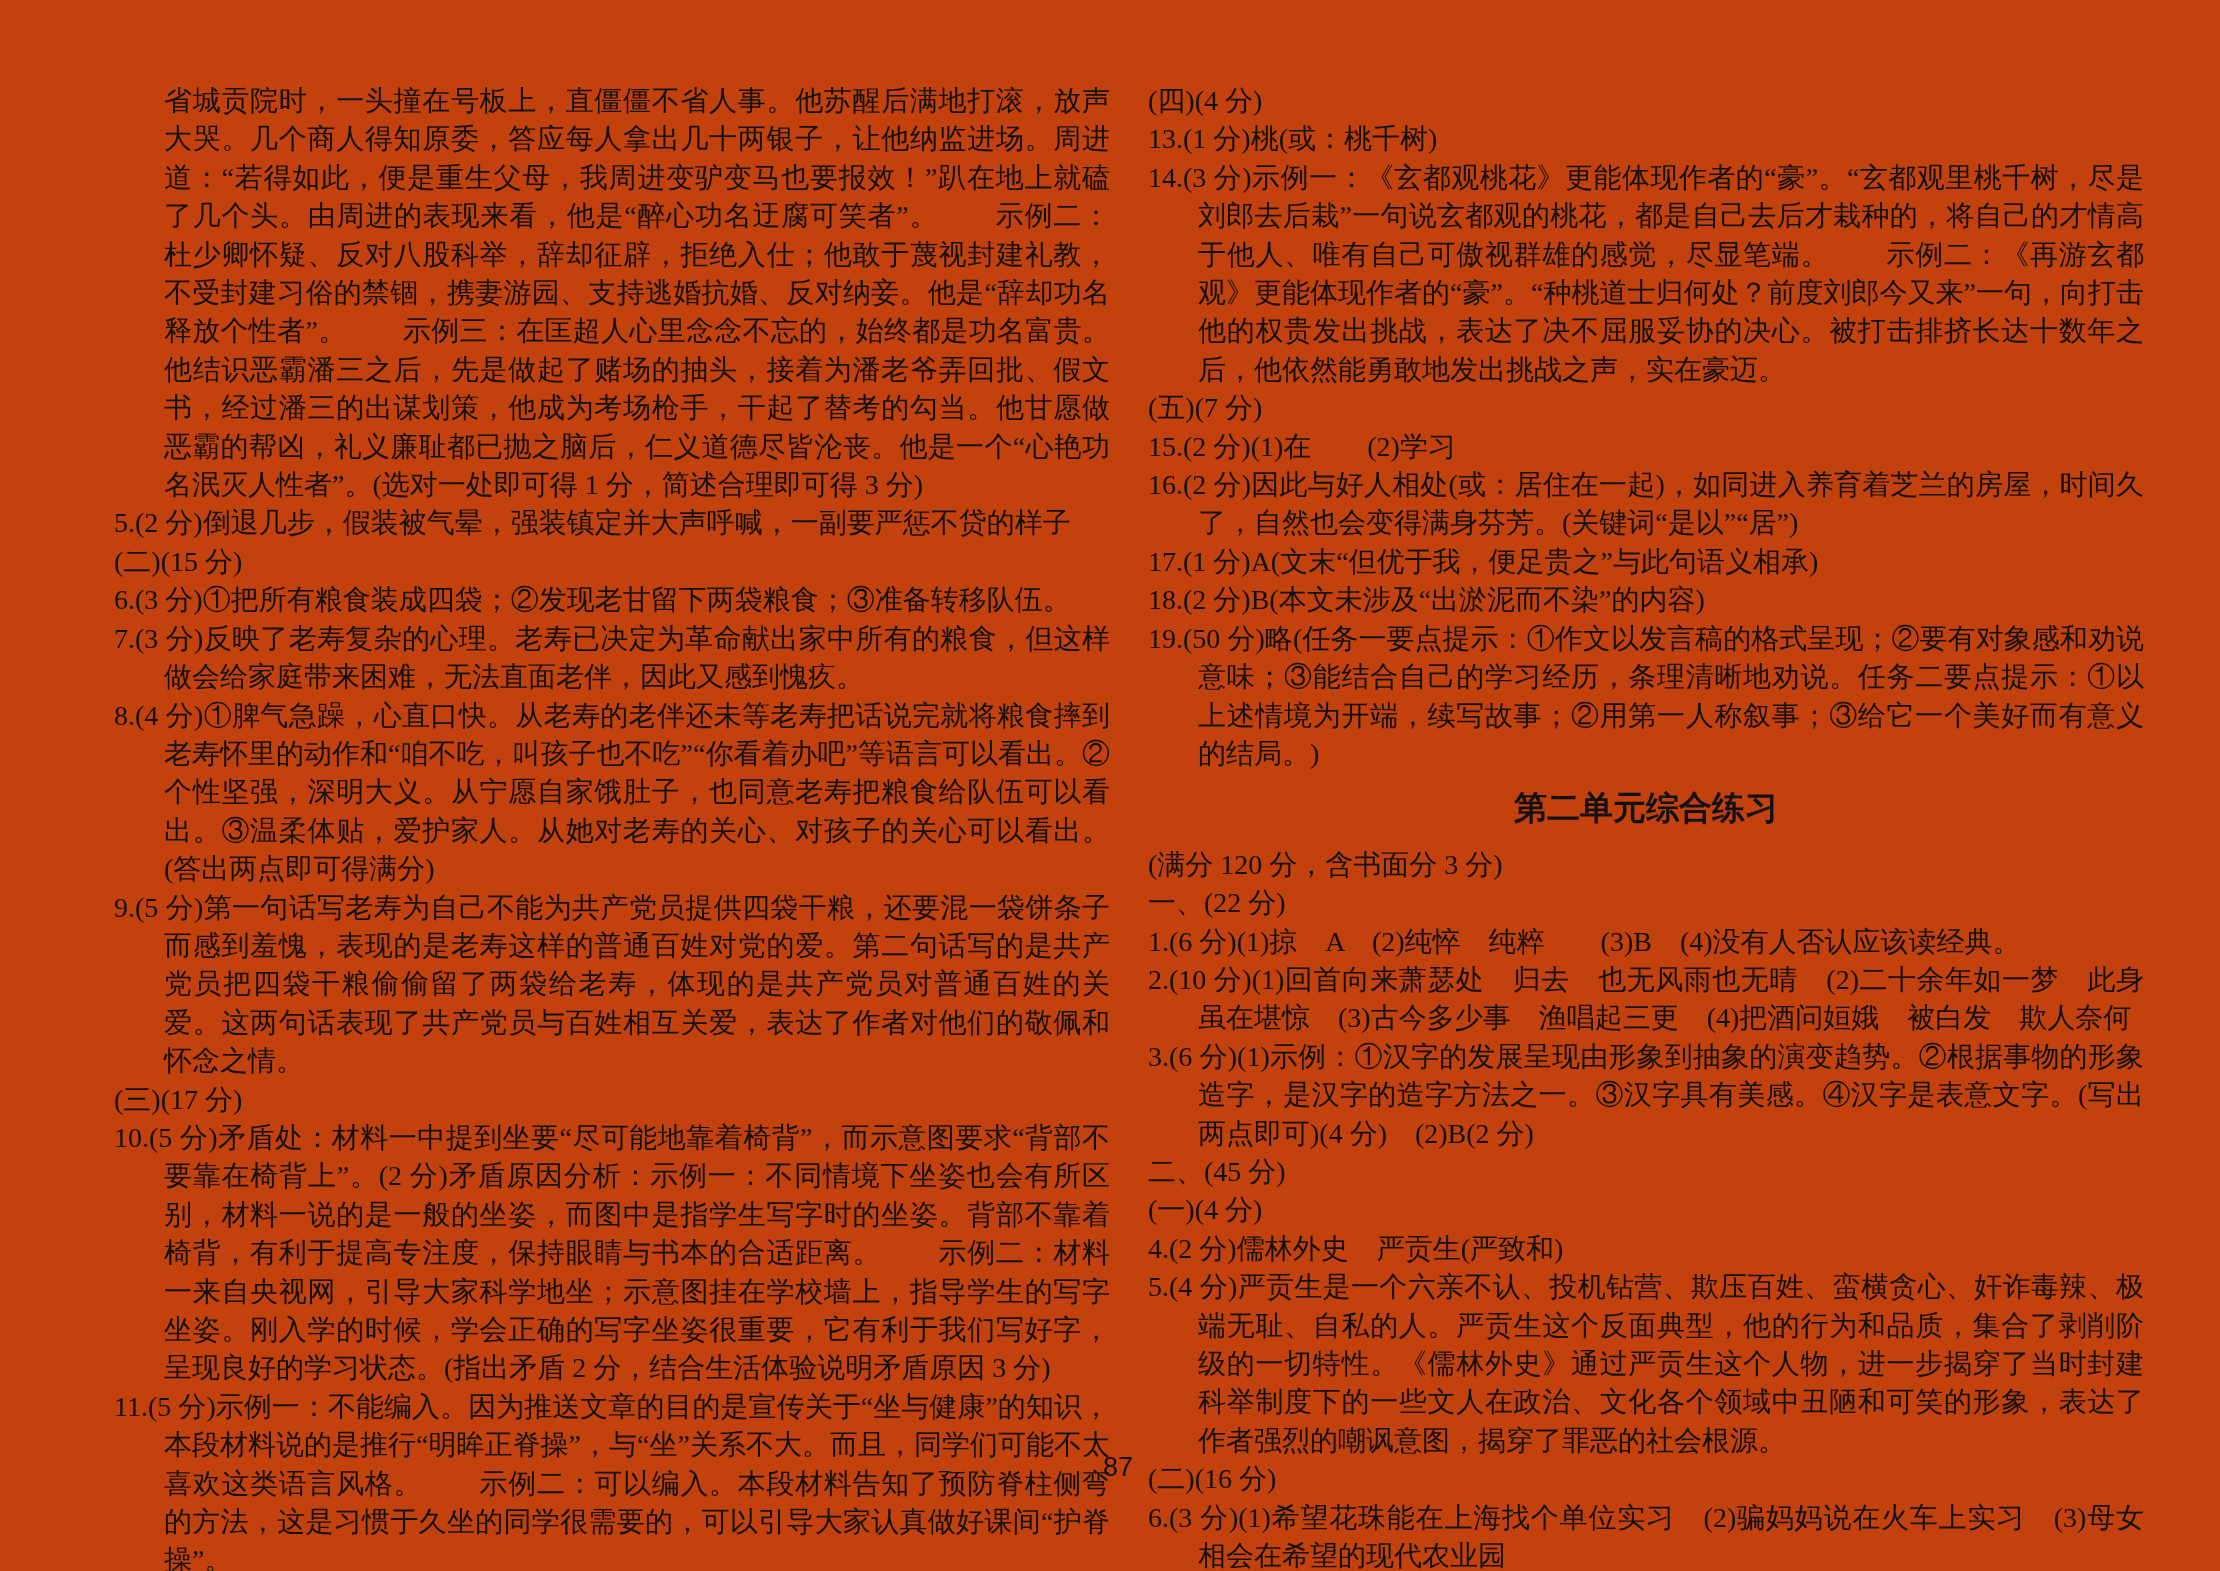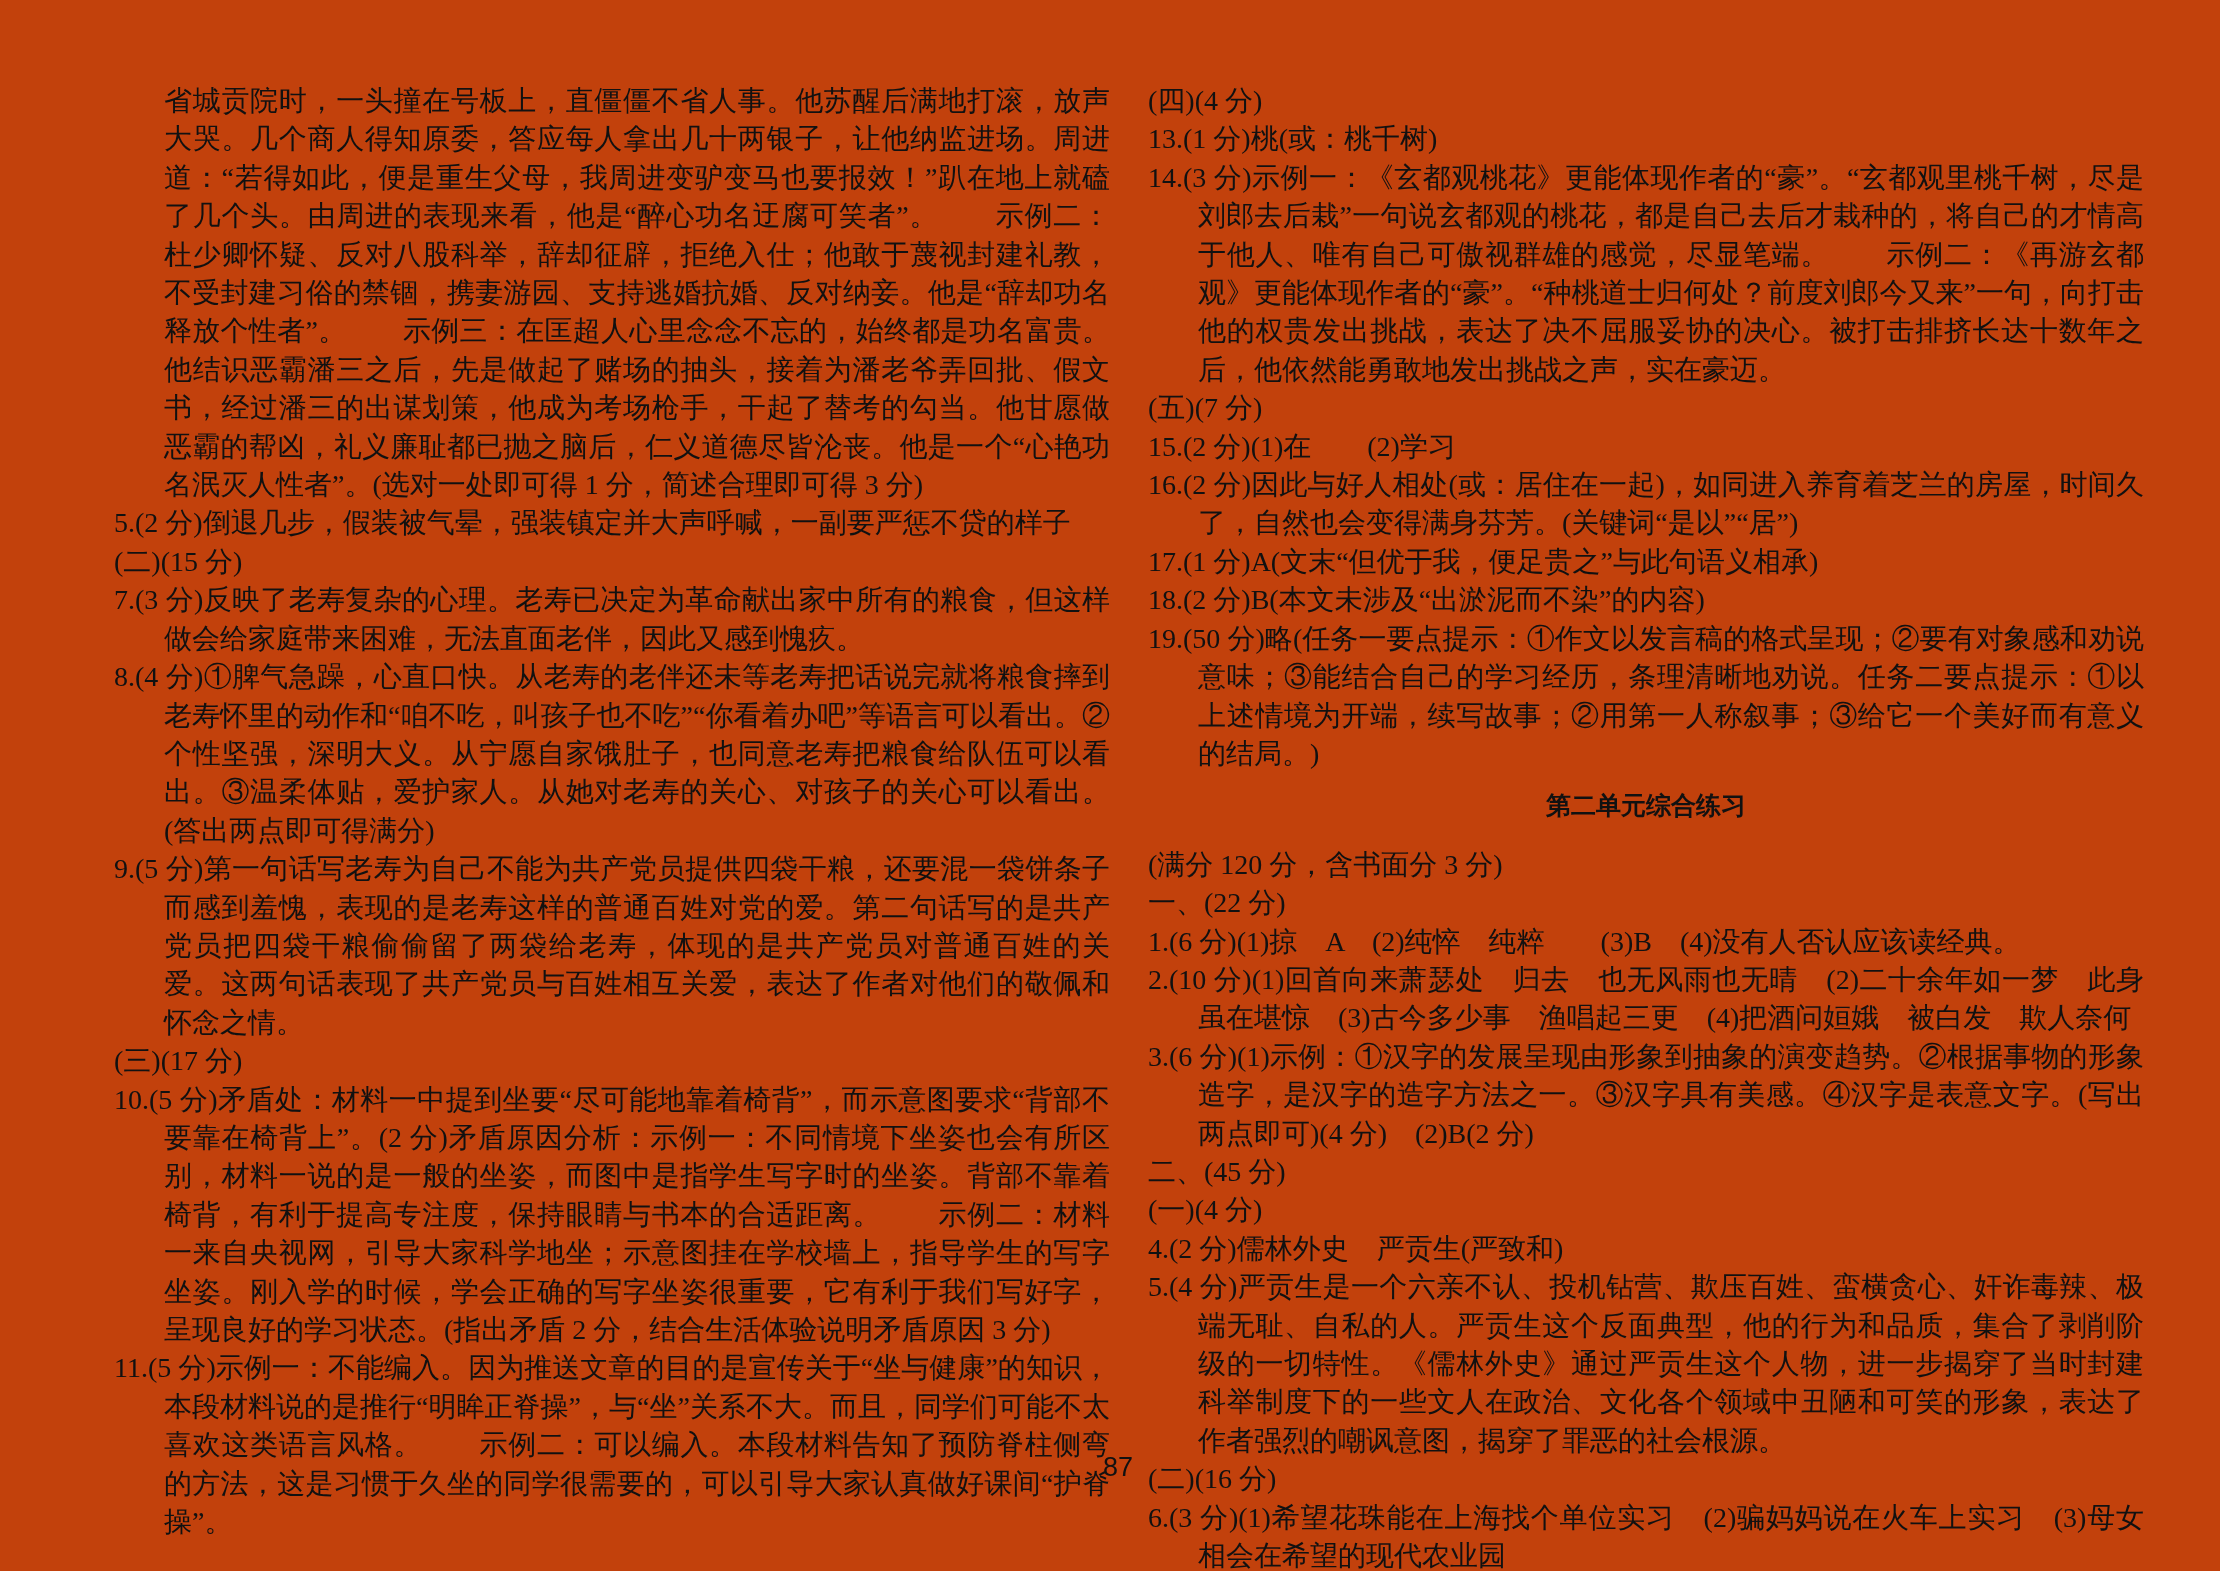--- a/index.html
+++ b/index.html
@@ -22,24 +22,24 @@
   }
   .col-left{left:114px;}
   .col-right{left:1148px;}
   .entry{margin:0;}
   .entry.item{padding-left:50px;text-indent:-50px;}
   .entry.para{padding-left:50px;text-indent:0;}
   .entry.header,.entry.note{padding-left:0;text-indent:0;}
   .entry.title{
     text-align:center;
     font-weight:bold;
-    font-size:25px;
+    font-size:33px;
     padding:16px 0 18px 0;
     text-indent:0;
-    font-family:Liberation Mono, monospace;
+    font-family:Liberation Sans, sans-serif;
   }
   .num{margin-right:0;}
   .page-number{
     position:absolute;
     top:1452px;
     left:8px;
     width:2220px;
     text-align:center;
     font-size:27px;
     font-family:"Liberation Sans","DejaVu Sans",sans-serif;
@@ -47,20 +47,21 @@
   }
 </style>
 </head>
 <body>
 
 <div class="page">
   <div class="col col-left">
       <div class="entry para"><span class="txt">省城贡院时，一头撞在号板上，直僵僵不省人事。他苏醒后满地打滚，放声大哭。几个商人得知原委，答应每人拿出几十两银子，让他纳监进场。周进道：“若得如此，便是重生父母，我周进变驴变马也要报效！”趴在地上就磕了几个头。由周进的表现来看，他是“醉心功名迂腐可笑者”。　　示例二：杜少卿怀疑、反对八股科举，辞却征辟，拒绝入仕；他敢于蔑视封建礼教，不受封建习俗的禁锢，携妻游园、支持逃婚抗婚、反对纳妾。他是“辞却功名释放个性者”。　　示例三：在匡超人心里念念不忘的，始终都是功名富贵。他结识恶霸潘三之后，先是做起了赌场的抽头，接着为潘老爷弄回批、假文书，经过潘三的出谋划策，他成为考场枪手，干起了替考的勾当。他甘愿做恶霸的帮凶，礼义廉耻都已抛之脑后，仁义道德尽皆沦丧。他是一个“心艳功名泯灭人性者”。(选对一处即可得 1 分，简述合理即可得 3 分)</span></div>
       <div class="entry item"><span class="num">5.</span><span class="txt">(2 分)倒退几步，假装被气晕，强装镇定并大声呼喊，一副要严惩不贷的样子</span></div>
       <div class="entry header"><span class="txt">(二)(15 分)</span></div>
+      <div class="entry item"><span class="num">6.</span><span class="txt">(3 分)①把所有粮食装成四袋；②发现老甘留下两袋粮食；③准备转移队伍。</span></div>
       <div class="entry item"><span class="num">7.</span><span class="txt">(3 分)反映了老寿复杂的心理。老寿已决定为革命献出家中所有的粮食，但这样做会给家庭带来困难，无法直面老伴，因此又感到愧疚。</span></div>
       <div class="entry item"><span class="num">8.</span><span class="txt">(4 分)①脾气急躁，心直口快。从老寿的老伴还未等老寿把话说完就将粮食摔到老寿怀里的动作和“咱不吃，叫孩子也不吃”“你看着办吧”等语言可以看出。②个性坚强，深明大义。从宁愿自家饿肚子，也同意老寿把粮食给队伍可以看出。③温柔体贴，爱护家人。从她对老寿的关心、对孩子的关心可以看出。(答出两点即可得满分)</span></div>
       <div class="entry item"><span class="num">9.</span><span class="txt">(5 分)第一句话写老寿为自己不能为共产党员提供四袋干粮，还要混一袋饼条子而感到羞愧，表现的是老寿这样的普通百姓对党的爱。第二句话写的是共产党员把四袋干粮偷偷留了两袋给老寿，体现的是共产党员对普通百姓的关爱。这两句话表现了共产党员与百姓相互关爱，表达了作者对他们的敬佩和怀念之情。</span></div>
       <div class="entry header"><span class="txt">(三)(17 分)</span></div>
       <div class="entry item"><span class="num">10.</span><span class="txt">(5 分)矛盾处：材料一中提到坐要“尽可能地靠着椅背”，而示意图要求“背部不要靠在椅背上”。(2 分)矛盾原因分析：示例一：不同情境下坐姿也会有所区别，材料一说的是一般的坐姿，而图中是指学生写字时的坐姿。背部不靠着椅背，有利于提高专注度，保持眼睛与书本的合适距离。　　示例二：材料一来自央视网，引导大家科学地坐；示意图挂在学校墙上，指导学生的写字坐姿。刚入学的时候，学会正确的写字坐姿很重要，它有利于我们写好字，呈现良好的学习状态。(指出矛盾 2 分，结合生活体验说明矛盾原因 3 分)</span></div>
       <div class="entry item"><span class="num">11.</span><span class="txt">(5 分)示例一：不能编入。因为推送文章的目的是宣传关于“坐与健康”的知识，本段材料说的是推行“明眸正脊操”，与“坐”关系不大。而且，同学们可能不太喜欢这类语言风格。　　示例二：可以编入。本段材料告知了预防脊柱侧弯的方法，这是习惯于久坐的同学很需要的，可以引导大家认真做好课间“护脊操”。</span></div>
     </div>
   <div class="col col-right">
       <div class="entry header"><span class="txt">(四)(4 分)</span></div>
       <div class="entry item"><span class="num">13.</span><span class="txt">(1 分)桃(或：桃千树)</span></div>

